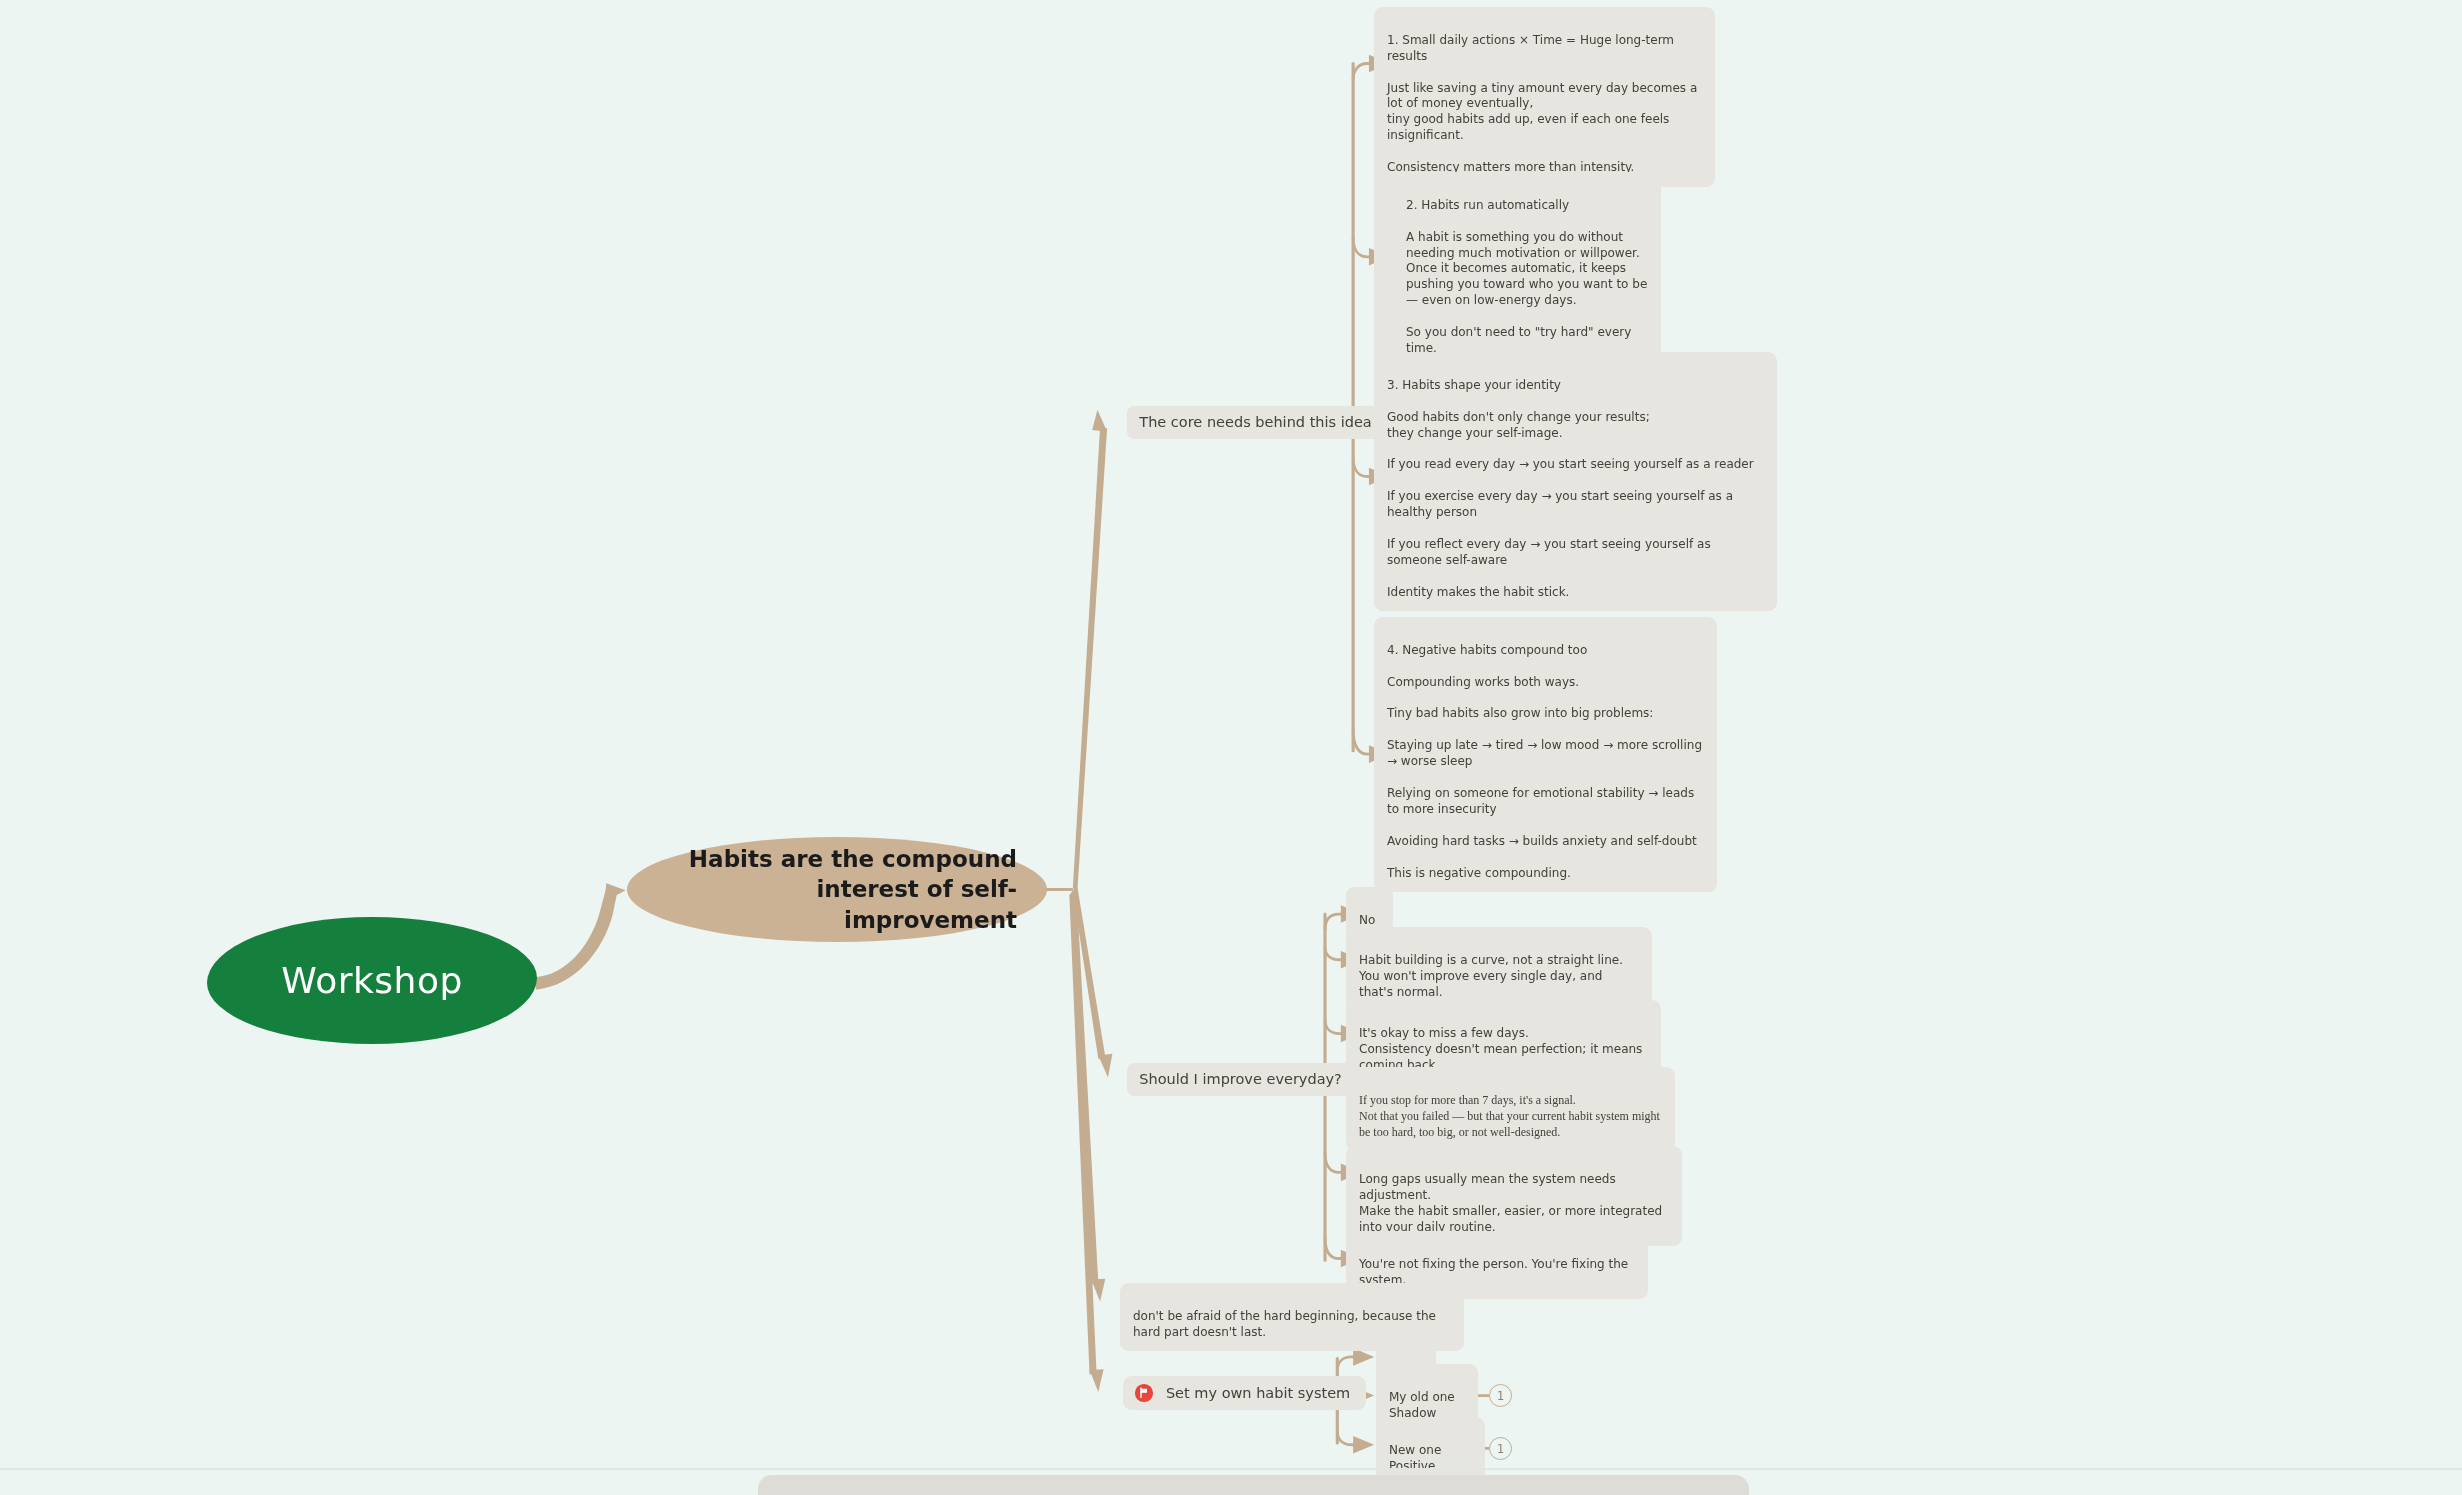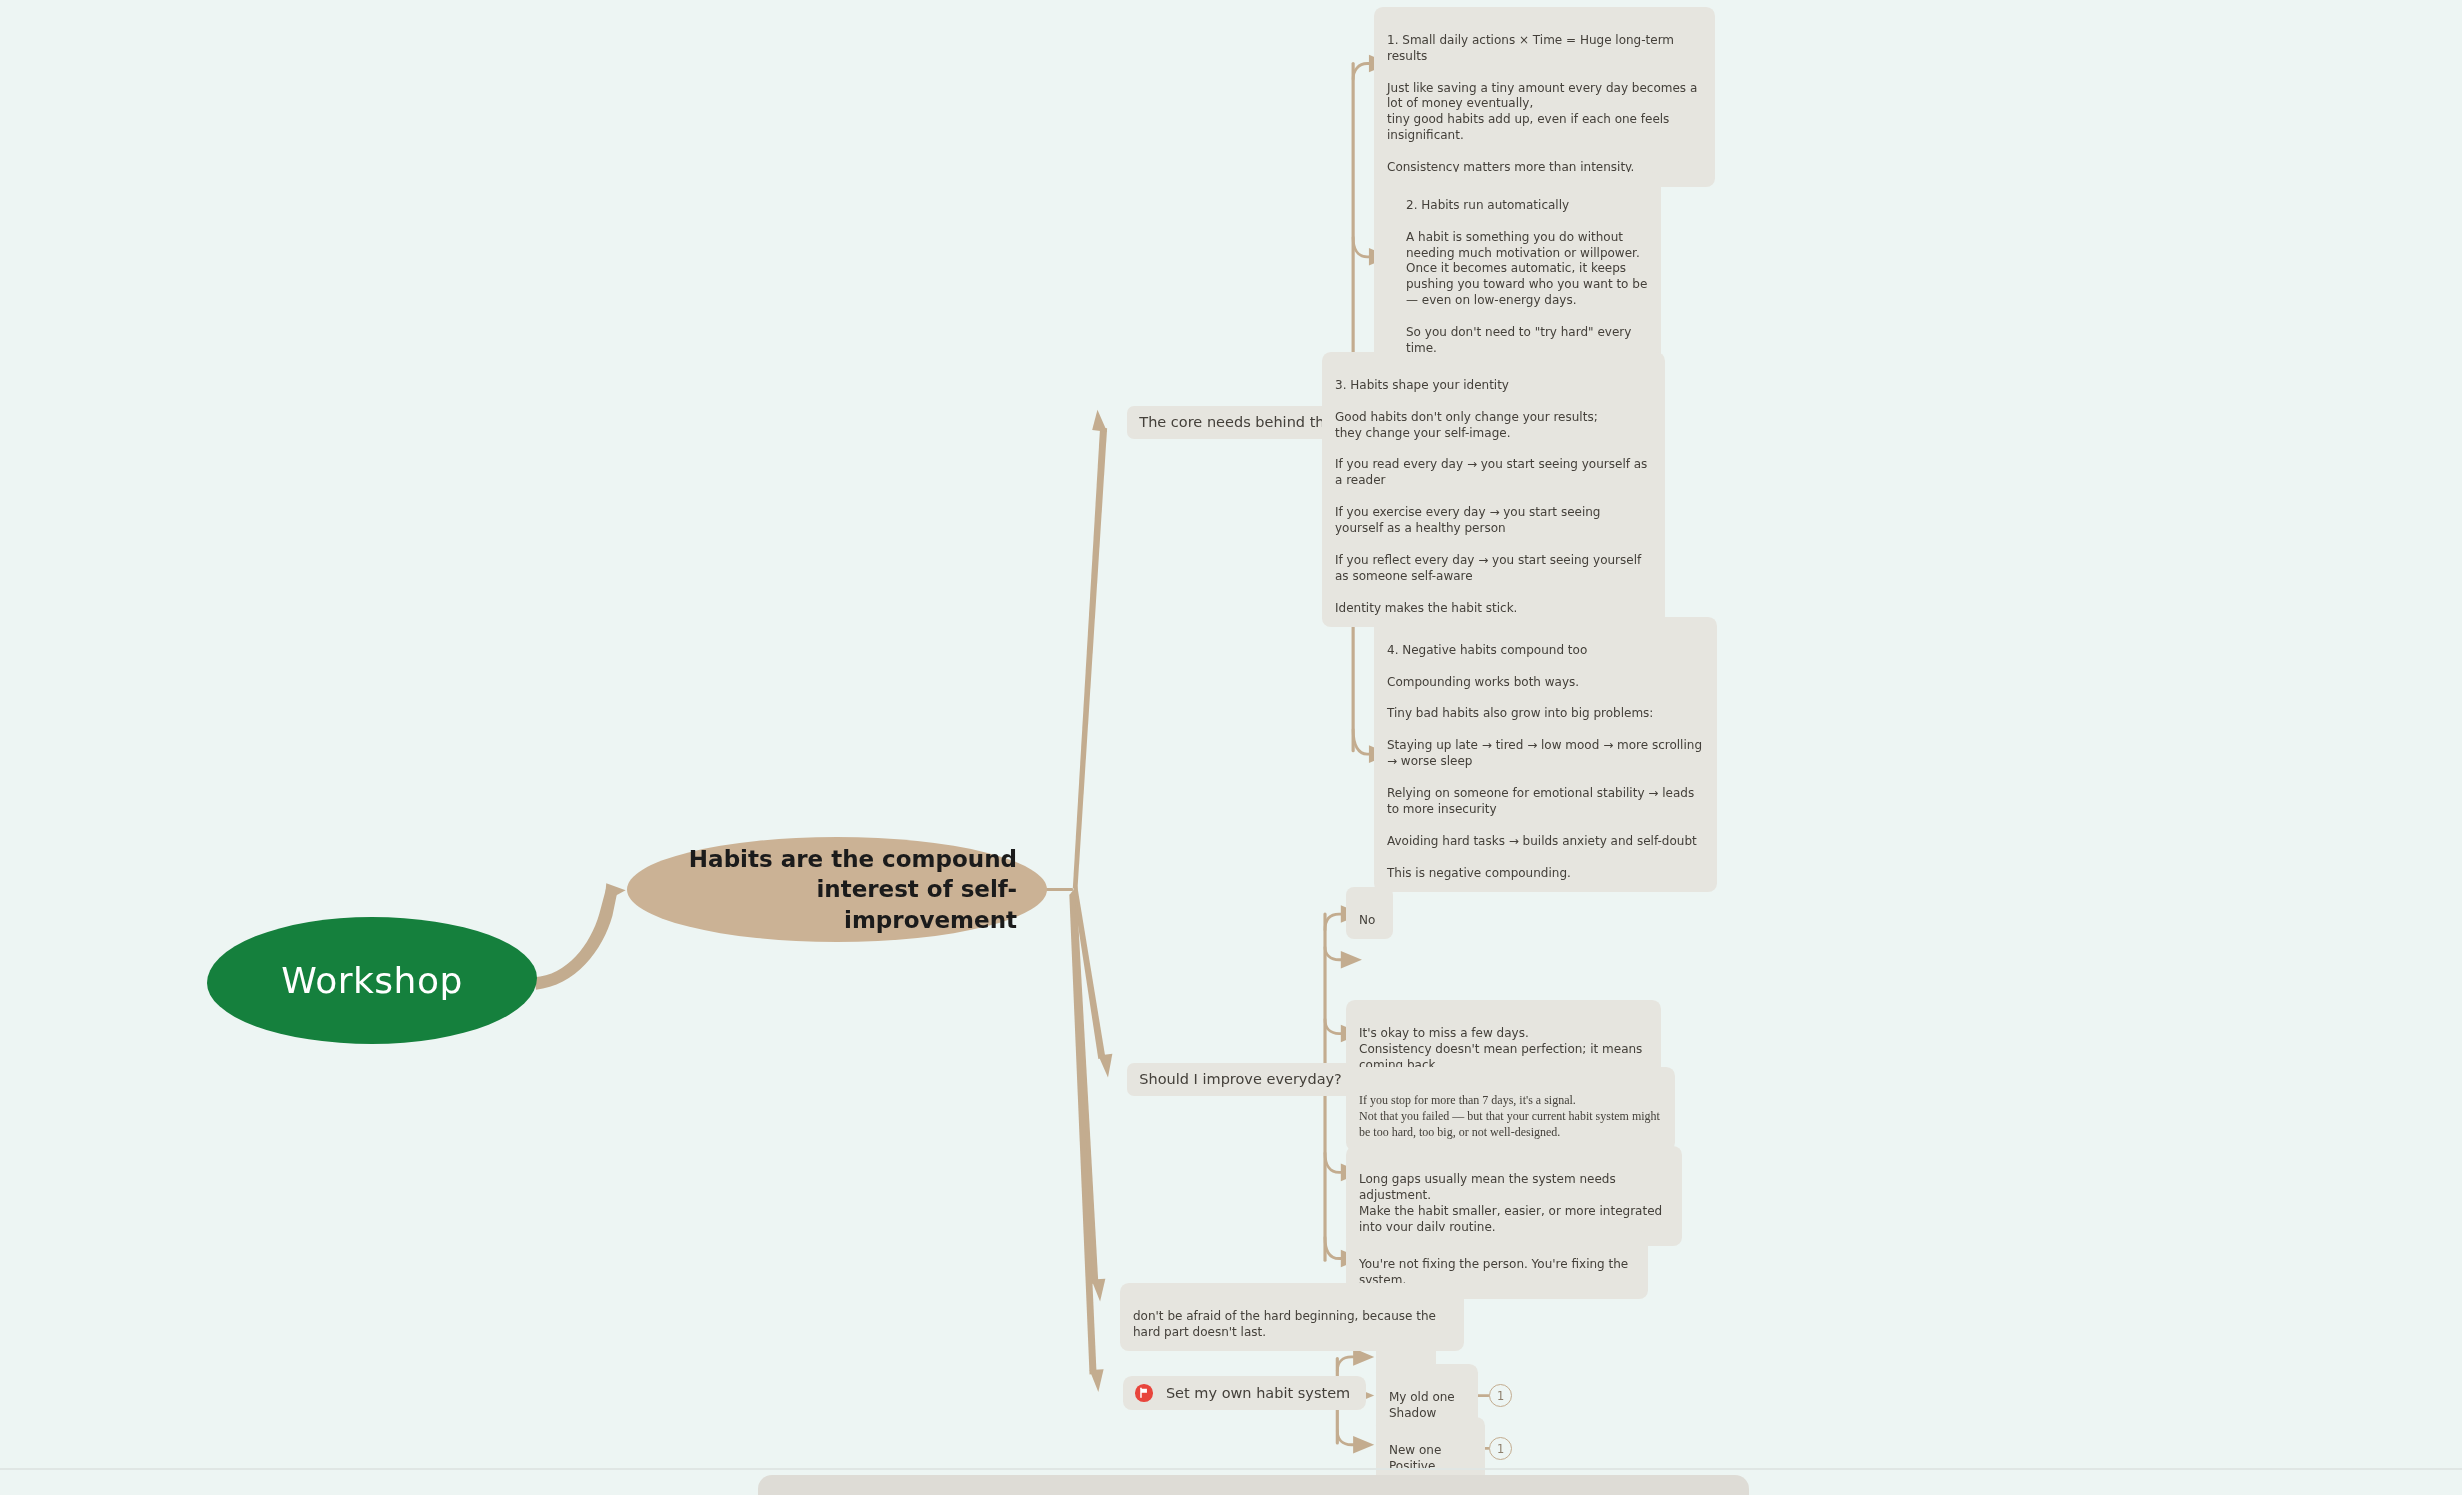--- a/index.html
+++ b/index.html
@@ -248,21 +248,21 @@
   <div class="card" style="left:1374px; top:172px; width:287px;padding-left:32px;">
     <span>2. Habits run automatically
 
 A habit is something you do without needing much motivation or willpower.
 Once it becomes automatic, it keeps pushing you toward who you want to be — even on low-energy days.
 
 So you don't need to "try hard" every time.
 The habit does the work for you.</span>
   </div>
 
-  <div class="card" style="left:1322px; top:352px; width:343px;">
+  <div class="card" style="left:1374px; top:352px; width:403px;">
     <span>3. Habits shape your identity
 
 Good habits don't only change your results;
 they change your self-image.
 
 If you read every day → you start seeing yourself as a reader
 
 If you exercise every day → you start seeing yourself as a healthy person
 
 If you reflect every day → you start seeing yourself as someone self-aware
@@ -287,20 +287,24 @@
   </div>
 
   <div class="chip" style="left:1127px; top:1063px;">
     <span>Should I improve everyday?</span>
   </div>
 
   <div class="card pill" style="left:1346px; top:887px; width:47px;">
     <span>No</span>
   </div>
 
+  <div class="card" style="left:1346px; top:927px; width:306px;">
+    <span>Habit building is a curve, not a straight line.
+You won't improve every single day, and that's normal.</span>
+  </div>
 
   <div class="card" style="left:1346px; top:1000px; width:315px;">
     <span>It's okay to miss a few days.
 Consistency doesn't mean perfection; it means coming back.</span>
   </div>
 
   <div class="card" style="left:1346px; top:1067px; width:329px;font-family:Liberation Serif, serif;">
     <span>If you stop for more than 7 days, it's a signal.
 Not that you failed — but that your current habit system might be too hard, too big, or not well-designed.</span>
   </div>

